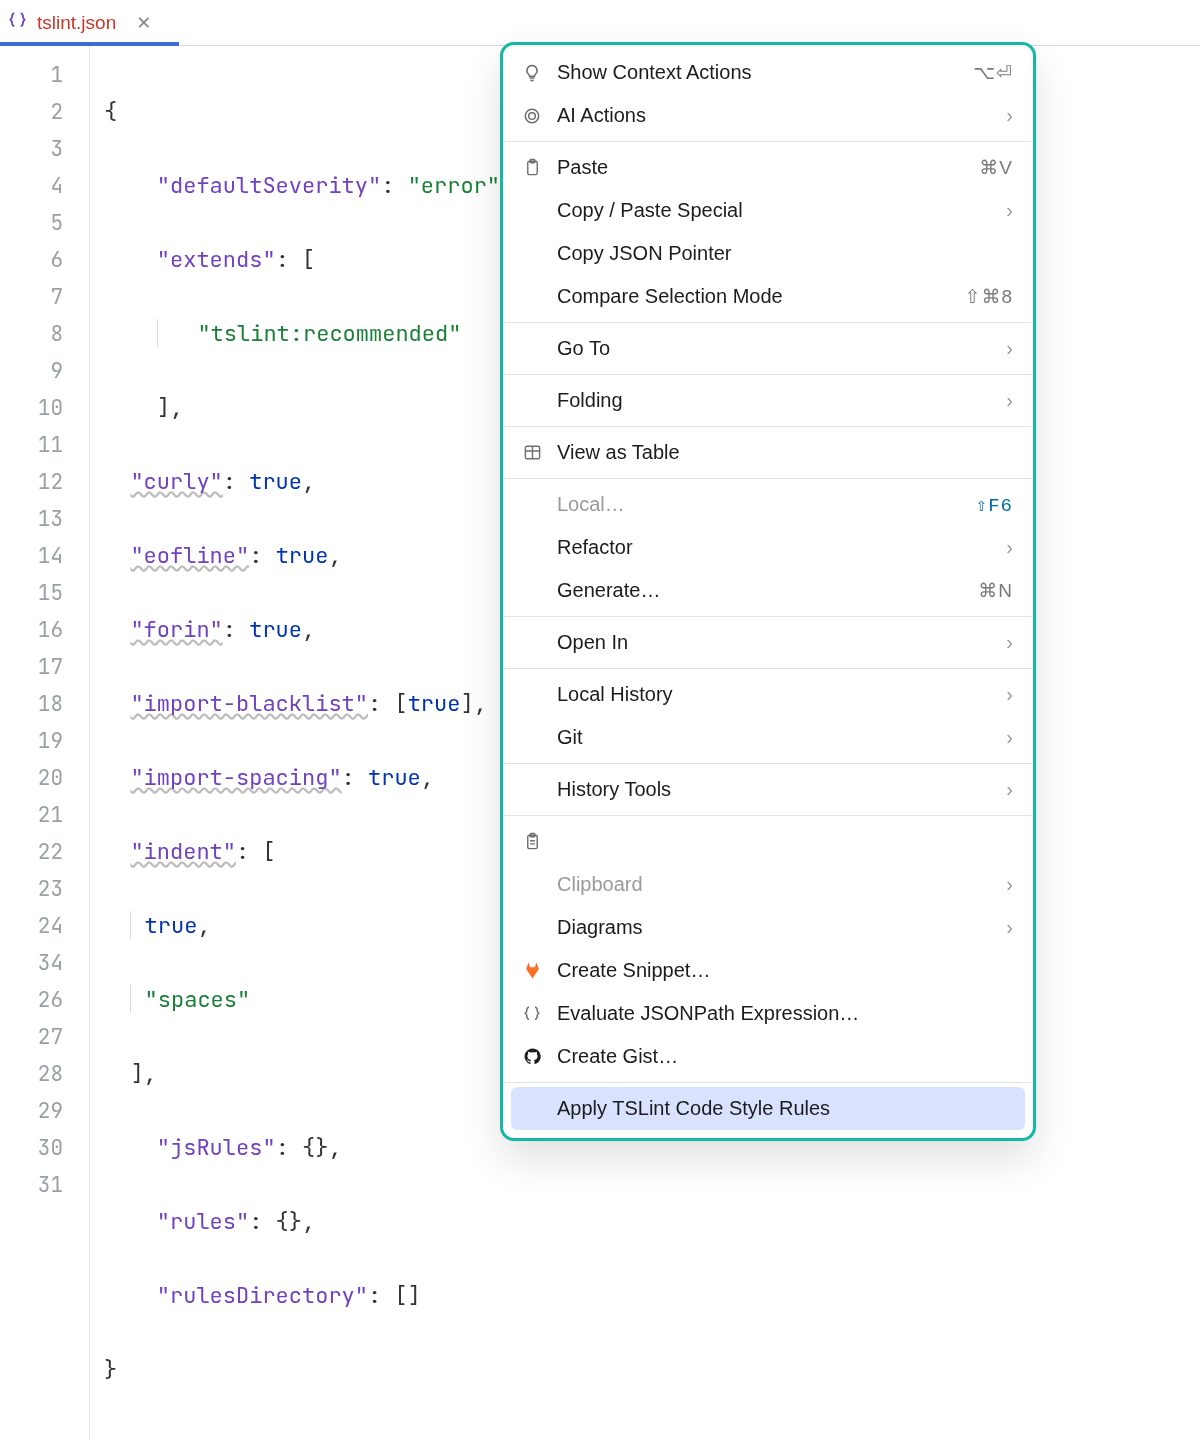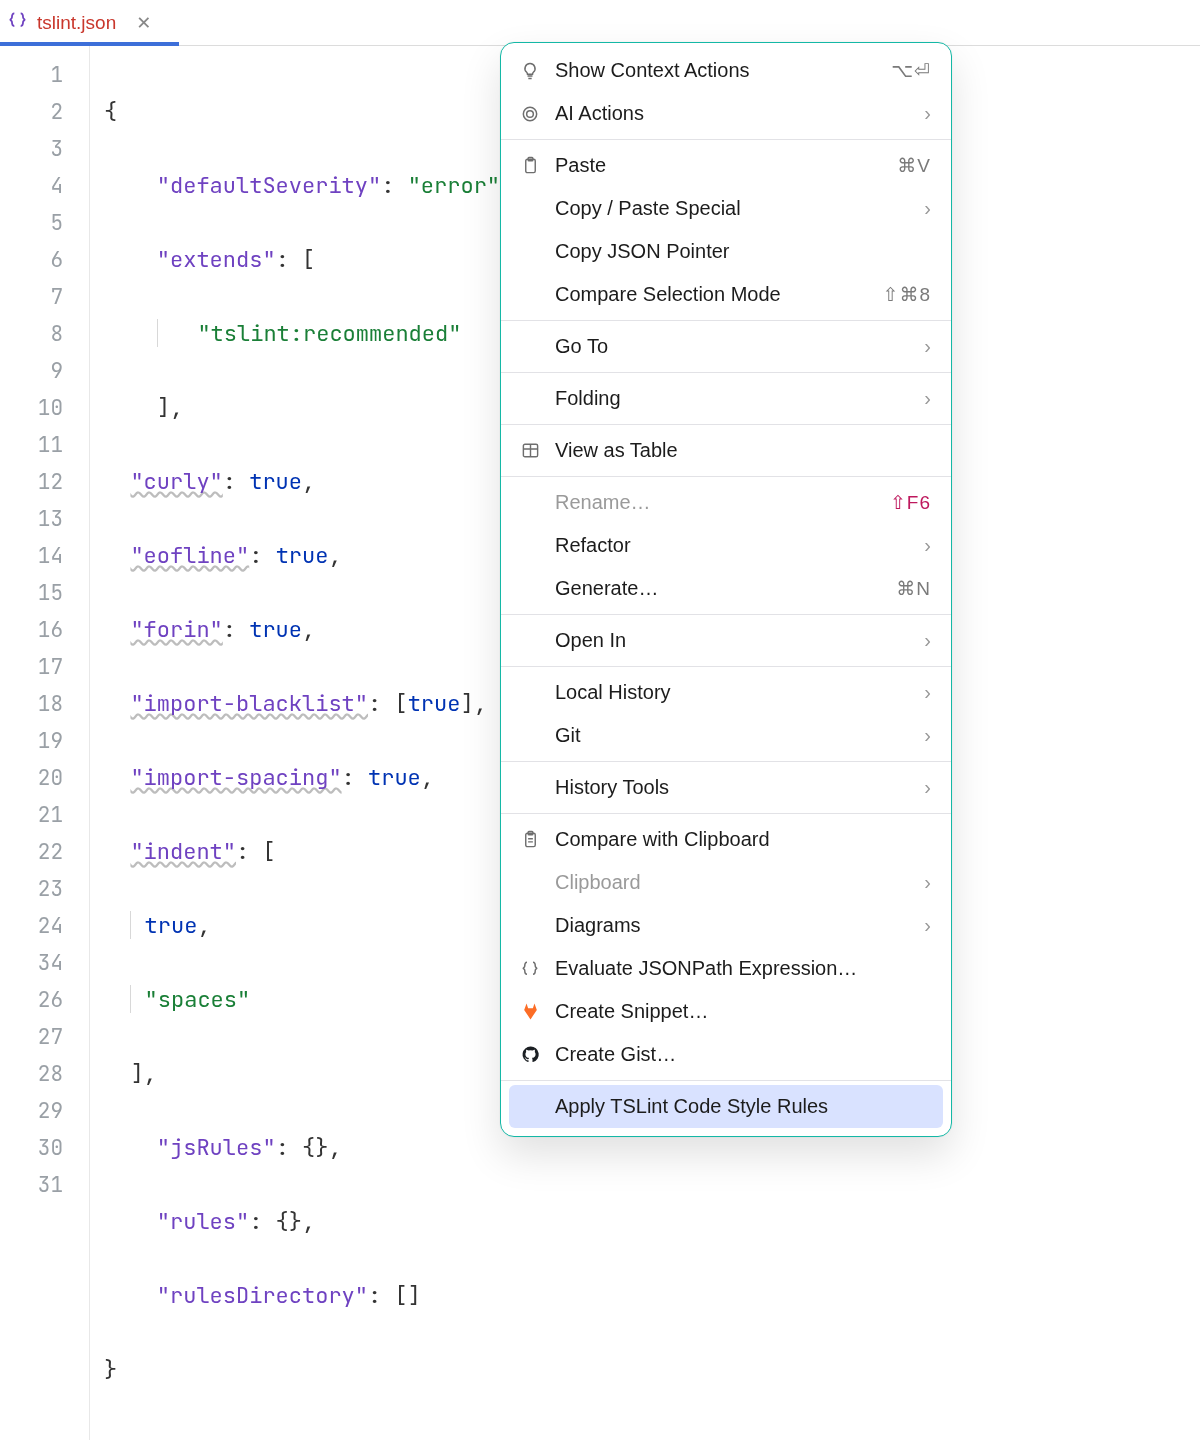--- a/index.html
+++ b/index.html
@@ -51,41 +51,41 @@
   .tok-prop { color: #6f42c1; } 
   .tok-str  { color: #1a7f37; } 
   .tok-bool { color: #0033b3; } 
   .tok-punc { color: #333; }
   .squiggle { text-decoration: underline wavy #bdbdbd; text-decoration-skip-ink: none; }
 
   
   .menu {
     position: absolute;
     top: 42px; left: 500px;
-    width: 452px;
+    width: 536px;
     background: #fff;
-    border: 1px solid #14b8a6;
+    border: 3px solid #14b8a6;
     border-radius: 14px;
     box-shadow: 0 0 0 1px rgba(0,0,0,0.02), 0 18px 40px rgba(0,0,0,0.12);
     padding: 6px 0 8px;
     font-size: 20px;
     color: #1c1c1c;
   }
   .menu .item {
     display: flex; align-items: center;
     height: 43px;
     padding: 0 20px 0 16px;
     cursor: pointer;
     gap: 12px;
   }
   .menu .item .icon-slot { width: 26px; display: flex; justify-content: center; color: #6e6e6e; }
   .menu .item .label { flex: 1; }
   .menu .item .short { color: #7a7a7a; font-size: 19px; letter-spacing: 1px; }
   .menu .item.disabled { color: #9a9a9a; }
-  .menu .item.disabled .short { color: #be185d; }
+  .menu .item.disabled .short { color: #0369a1; font-family: Liberation Mono, monospace; }
   .menu .item.highlight { background: #d9e2ff; border-radius: 6px; margin: 0 8px; padding-left: 8px; padding-right: 20px; }
   .menu .sep { height: 1px; background: #e2e2e6; margin: 4px 0; }
   .chevron { color: #999; }
 </style>
 </head>
 <body>
 
 <div class="tabbar">
   <div class="tab">
     <span style="color:#6f42c1;font-weight:600;">
@@ -231,21 +231,21 @@
           <path d="M3 10h18M12 4v16"></path>
         </svg>
       </span>
     <span class="label">View as Table</span>
   </div>
 
   <div class="sep"></div>
 
   <div class="item disabled">
     <span class="icon-slot"></span>
-    <span class="label">Rename…</span>
+    <span class="label">Local…</span>
     <span class="short">⇧F6</span>
   </div>
   <div class="item">
     <span class="icon-slot"></span>
     <span class="label">Refactor</span>
     <span class="chevron">›</span>
   </div>
   <div class="item">
     <span class="icon-slot"></span>
     <span class="label">Generate…</span>
@@ -284,52 +284,51 @@
   <div class="sep"></div>
 
   <div class="item">
     <span class="icon-slot">
         <svg width="19" height="19" viewBox="0 0 24 24" fill="none" stroke="#6e6e6e" stroke-width="1.8">
           <rect x="6" y="4" width="12" height="17" rx="2"></rect>
           <rect x="9" y="2" width="6" height="4" rx="1"></rect>
           <path d="M9 11h6M9 15h6"></path>
         </svg>
       </span>
-    <span class="label">Compare with Clipboard</span>
   </div>
   <div class="item disabled">
     <span class="icon-slot"></span>
     <span class="label">Clipboard</span>
     <span class="chevron">›</span>
   </div>
   <div class="item">
     <span class="icon-slot"></span>
     <span class="label">Diagrams</span>
     <span class="chevron">›</span>
+  </div>
+  <div class="item">
+    <span class="icon-slot">
+        <svg width="19" height="19" viewBox="0 0 24 24">
+          <path fill="#fc6d26" d="M12 22 4 10l3-8 2 6h6l2-6 3 8z"></path>
+        </svg>
+      </span>
+    <span class="label">Create Snippet…</span>
   </div>
   <div class="item">
     <span class="icon-slot">
         <svg width="18" height="18" viewBox="0 0 24 24" fill="none" stroke="#6e6e6e" stroke-width="2">
           <path d="M8 3c-3 0-3 3-3 5 0 2-2 2-2 3s2 1 2 3c0 2 0 5 3 5"></path>
           <path d="M16 3c3 0 3 3 3 5 0 2 2 2 2 3s-2 1-2 3c0 2 0 5-3 5"></path>
         </svg>
       </span>
     <span class="label">Evaluate JSONPath Expression…</span>
   </div>
   <div class="item">
     <span class="icon-slot">
         <svg width="19" height="19" viewBox="0 0 24 24">
-          <path fill="#fc6d26" d="M12 22 4 10l3-8 2 6h6l2-6 3 8z"></path>
-        </svg>
-      </span>
-    <span class="label">Create Snippet…</span>
-  </div>
-  <div class="item">
-    <span class="icon-slot">
-        <svg width="19" height="19" viewBox="0 0 24 24">
           <path fill="#1b1f23" d="M12 2a10 10 0 0 0-3.2 19.5c.5.1.7-.2.7-.5v-1.8c-2.8.6-3.4-1.3-3.4-1.3-.5-1.1-1.1-1.4-1.1-1.4-.9-.6.1-.6.1-.6 1 .1 1.5 1 1.5 1 .9 1.5 2.4 1.1 3 .8.1-.6.3-1.1.6-1.3-2.2-.3-4.6-1.1-4.6-5a3.9 3.9 0 0 1 1-2.7c-.1-.3-.5-1.3.1-2.7 0 0 .8-.3 2.8 1a9.6 9.6 0 0 1 5 0c1.9-1.3 2.8-1 2.8-1 .6 1.4.2 2.4.1 2.7a3.9 3.9 0 0 1 1 2.7c0 3.9-2.3 4.7-4.6 5 .4.3.7.9.7 1.9v2.8c0 .3.2.6.7.5A10 10 0 0 0 12 2z"></path>
         </svg>
       </span>
     <span class="label">Create Gist…</span>
   </div>
 
   <div class="sep"></div>
 
   <div class="item highlight">
     <span class="icon-slot"></span>

